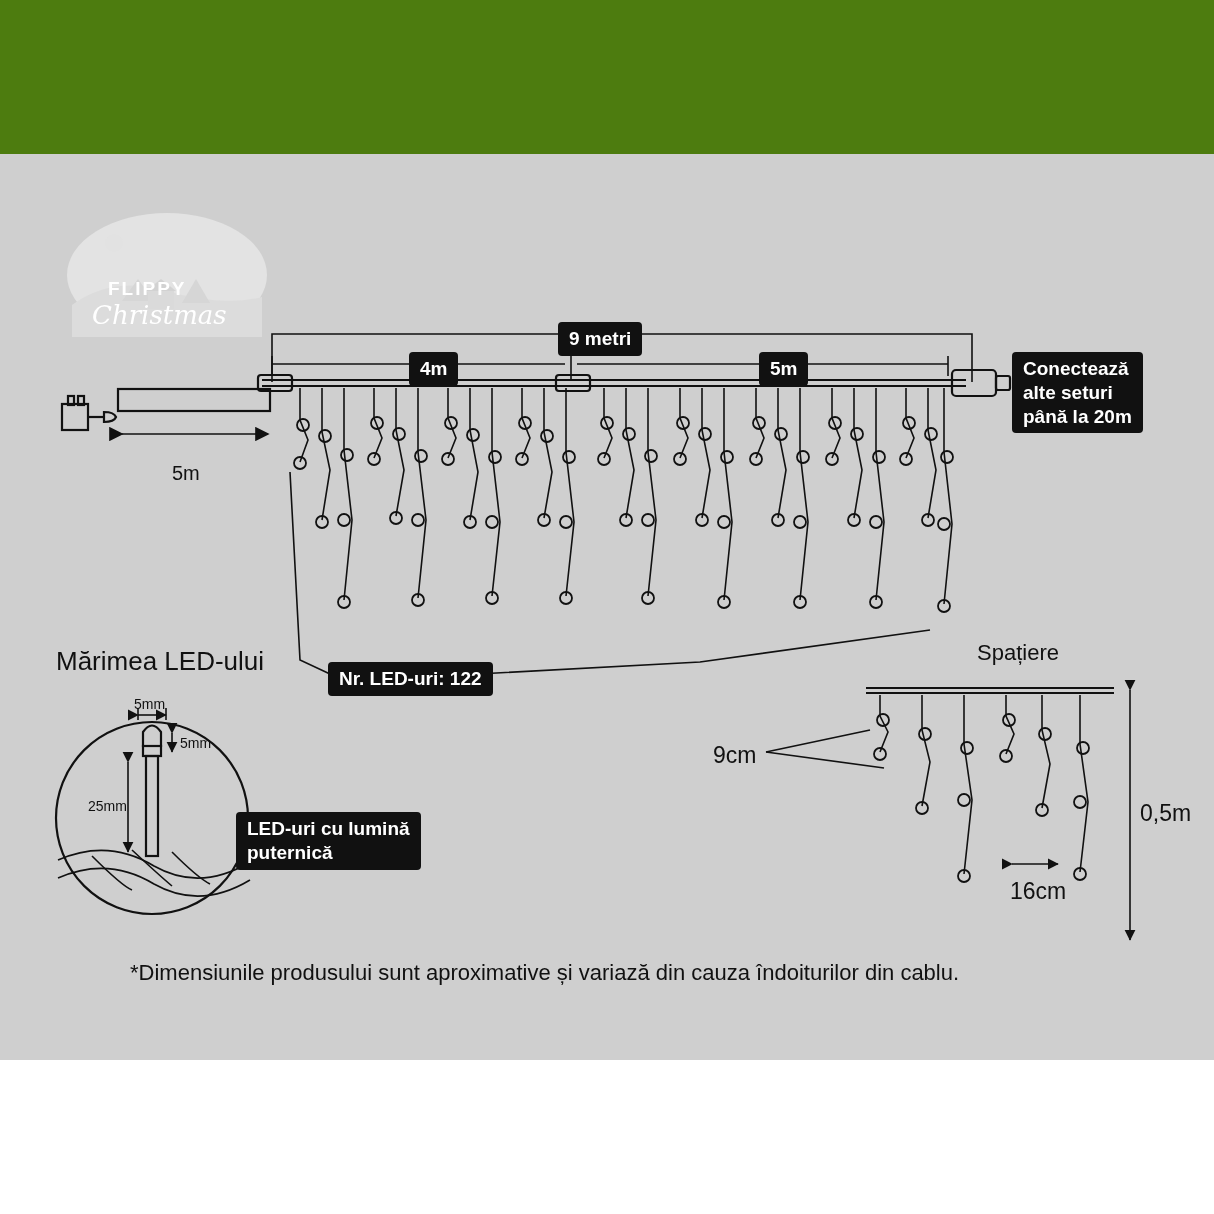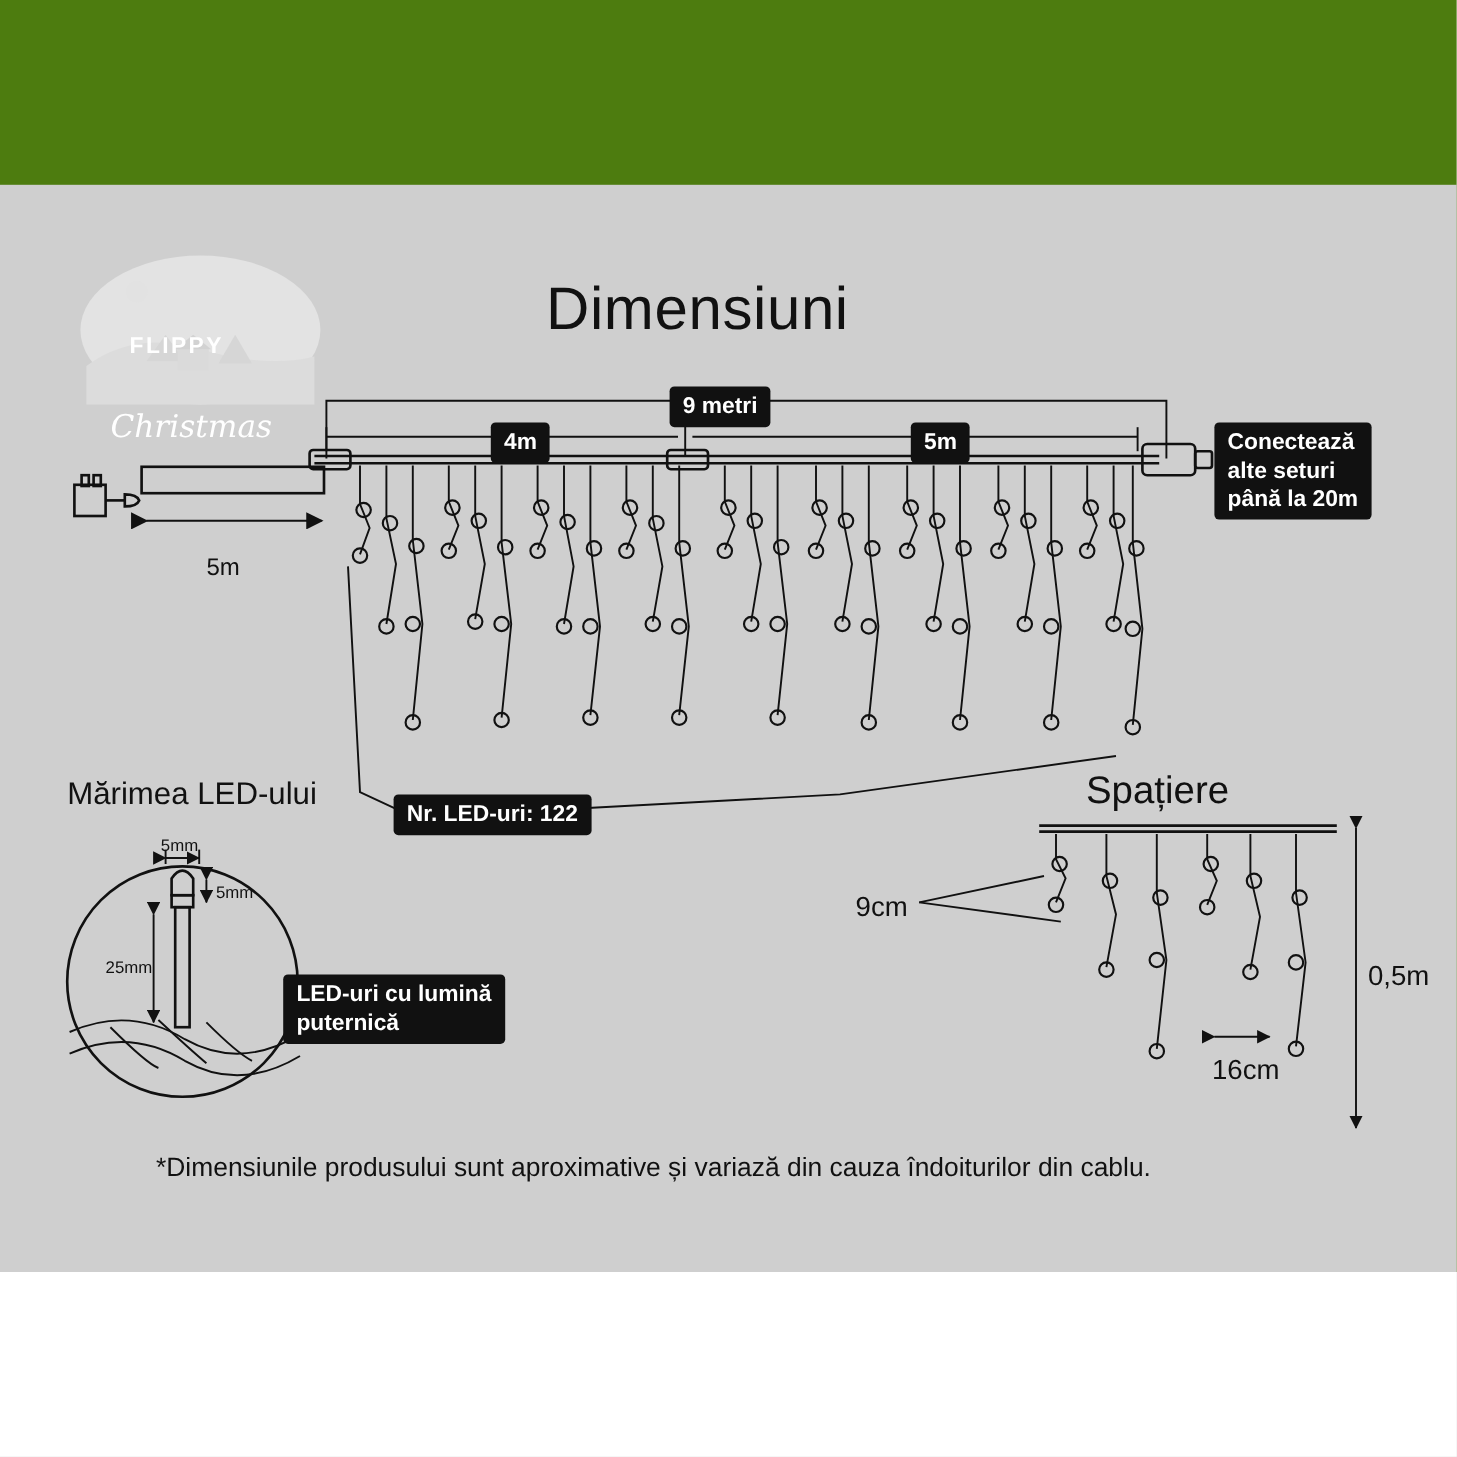--- a/index.html
+++ b/index.html
@@ -42,42 +42,41 @@
     color:#1a1a1a;
     white-space:nowrap;
   }
   #title{
     left:455px;top:228px;
     font-size:50px;
     color:#111;
     letter-spacing:0.5px;
   }
   #sec-led-title{left:56px;top:646px;font-size:26px;color:#111;}
-  #sec-space-title{left:905px;top:640px;font-size:32px;color:#111;}
+  #sec-space-title{left:977px;top:640px;font-size:22px;color:#111;}
   #footnote{
     left:130px;top:960px;
     font-size:22px;color:#111;
   }
   .dim-small{font-size:14px;color:#111;}
   .dim-mid{font-size:23px;color:#111;}
   .dim-big{font-size:20px;color:#111;font-weight:normal;}
   
   #watermark{
     position:absolute;left:62px;top:205px;width:210px;height:140px;
     opacity:.55;
   }
   #wm-text1{
     position:absolute;left:108px;top:278px;
     font-size:19px;color:#ffffff;font-weight:bold;letter-spacing:2px;
   }
   #wm-text2{
     position:absolute;left:92px;top:300px;
     font-size:26px;color:#ffffff;font-style:italic;
     font-family:"DejaVu Serif", serif;
-    margin-top:41px;
   }
 </style>
 </head>
 <body>
 
 <div id="stage">
 
   <div class="band"></div>
 
   <svg class="svg-layer" viewBox="0 0 1214 1214">
@@ -313,21 +312,20 @@
     <path d="M10 100 q40 -30 95 -14 q55 16 95 6 L200 132 L10 132 z" fill="#e8e8e8"></path>
     <circle cx="52" cy="38" r="9" fill="#f2f2f2"></circle>
     <path d="M60 96 l16 -22 l16 22 z" fill="#dcdcdc"></path>
     <path d="M120 98 l14 -24 l14 24 z" fill="#dcdcdc"></path>
     <rect x="86" y="86" width="26" height="18" fill="#e4e4e4"></rect>
     <path d="M84 86 l15 -12 l15 12 z" fill="#d6d6d6"></path>
   </svg>
   <div id="wm-text1">FLIPPY</div>
   <div id="wm-text2">Christmas</div>
 
-  <div id="title" class="plain">Dimensiuni</div>
 
   <div class="tag" style="left:558px;top:322px;">9 metri</div>
   <div class="tag" style="left:409px;top:352px;">4m</div>
   <div class="tag" style="left:759px;top:352px;">5m</div>
 
   <div class="plain dim-big" style="left:172px;top:462px;">5m</div>
 
   <div class="tag multi" style="left:1012px;top:352px;white-space:pre-line;">Conectează
 alte seturi
 până la 20m</div>

